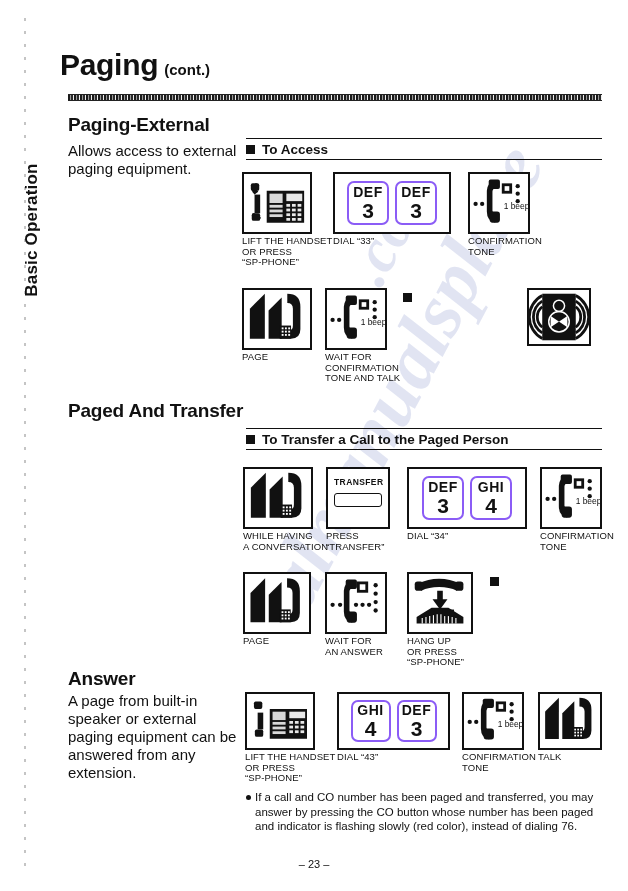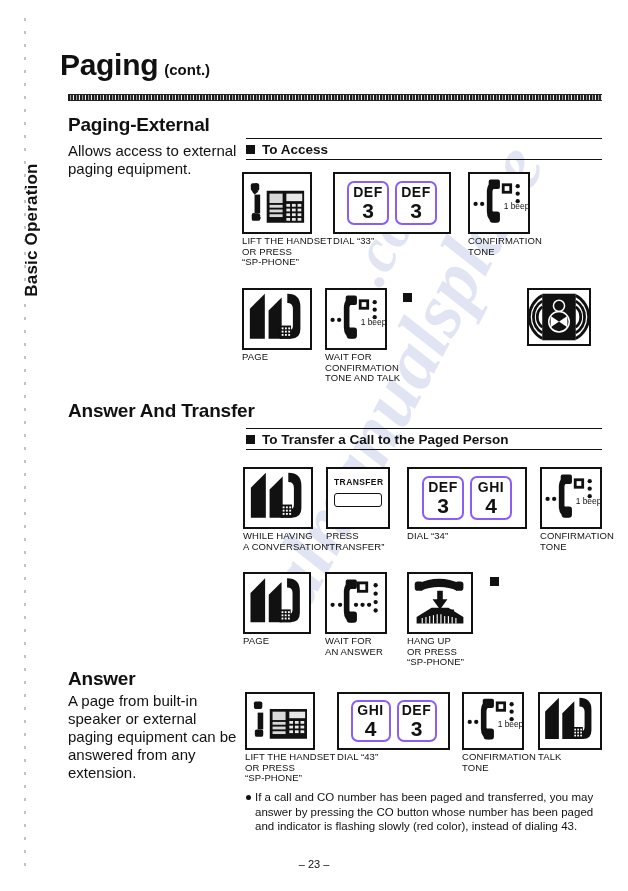--- a/index.html
+++ b/index.html
@@ -320,21 +320,21 @@
           <path d="M50 12 A20 20 0 0 1 50 46"></path>
           <path d="M50 18 A14 14 0 0 1 50 40"></path>
         </g>
         <circle cx="32" cy="17" r="6" fill="none" stroke="#fff" stroke-width="1.6"></circle>
         <circle cx="32" cy="34" r="11" fill="none" stroke="#fff" stroke-width="1.6"></circle>
         <path d="M23 28 L41 40 L41 28 L23 40 Z" fill="#fff"></path>
       </svg>
     </div>
   </div>
 
-  <div class="sec-head" style="left:68px; top:400px;">Answer And Transfer</div>
+  <div class="sec-head" style="left:68px; top:400px;">Paged And Transfer</div>
 
   <div class="subhead" style="left:246px; top:428px; width:356px;">
     <div class="rule-top"></div>
     <div class="lbl">
       <i class="sqbullet"></i>
       <span>To Transfer a Call to the Paged Person</span>
     </div>
     <div class="rule-bot"></div>
   </div>
 
@@ -593,19 +593,19 @@
             <rect x="47" y="47" width="2" height="2"></rect>
         </g>
       </svg>
     </div>
     <div class="cap center" style="width:64px;">TALK</div>
   </div>
 
   <div class="footnote">
     <div class="row">
       <i class="dot"></i>
-      <span>If a call and CO number has been paged and transferred, you may answer by pressing the CO button whose number has been paged and indicator is flashing slowly (red color), instead of dialing 43.</span>
+      <span>If a call and CO number has been paged and transferred, you may answer by pressing the CO button whose number has been paged and indicator is flashing slowly (red color), instead of dialing 76.</span>
     </div>
   </div>
 
   <div class="pagenum">– 23 –</div>
 
 </div>
 
 </body></html>

